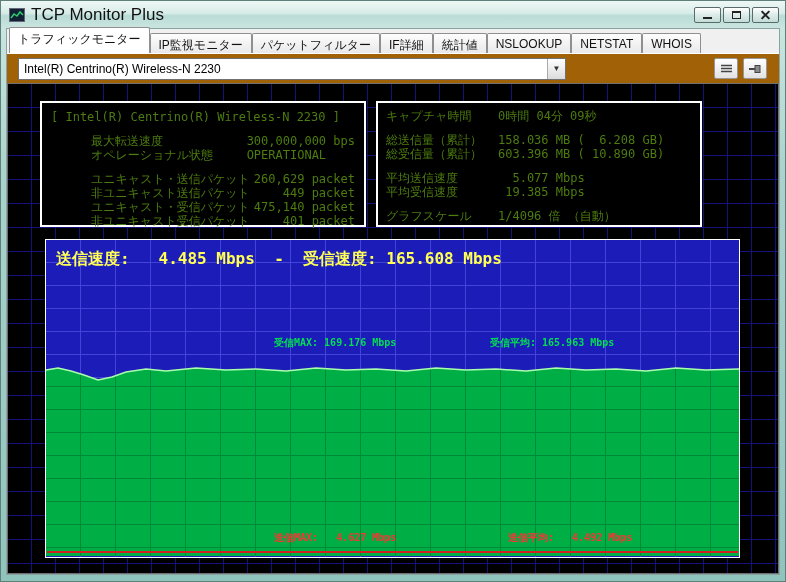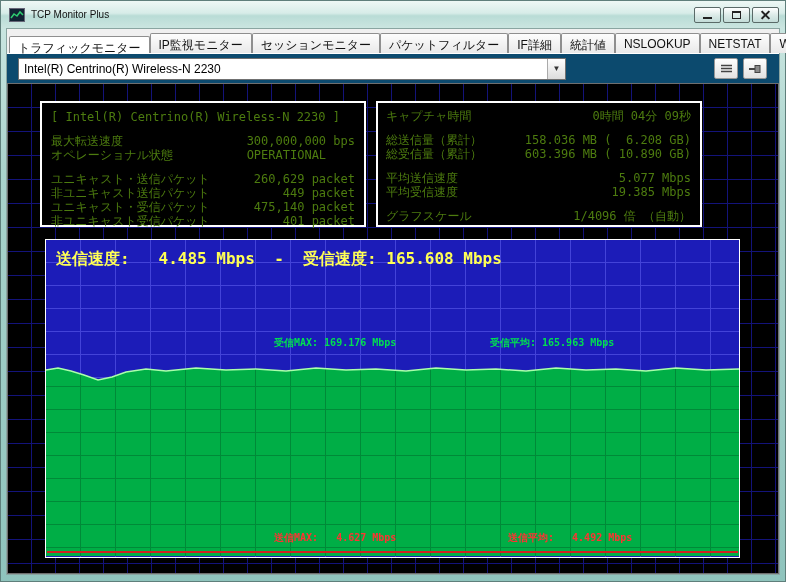--- a/index.html
+++ b/index.html
@@ -11,21 +11,21 @@
     border:1px solid #5f7f7b;
     display:flex; flex-direction:column;
   }
 
   
   .titlebar {
     height:27px; display:flex; align-items:center; padding:0 6px 0 8px;
     background: linear-gradient(180deg,#eef8f5 0%,#d7ece8 45%,#b9dcd6 55%,#cbe5e0 100%);
   }
   .app-icon { width:16px; height:14px; margin-right:6px; display:inline-block; }
-  .title-text { font-size:10px; color:#111; flex:1; }
+  .title-text { font-size:17px; color:#111; flex:1; }
   .win-btn {
     width:27px; height:16px; margin-left:2px; border:1px solid #5a6a68; border-radius:2px;
     background: linear-gradient(#ffffff,#dcebe8 50%,#c3dcd8);
     display:flex; align-items:center; justify-content:center; cursor:default;
   }
   .glyph-min { width:9px; height:2px; background:#222; margin-top:7px; }
   .glyph-max { width:9px; height:8px; border:1px solid #222; border-top-width:2px; }
   .glyph-close { position:relative; width:11px; height:11px; }
   .glyph-close::before,.glyph-close::after {
     content:""; position:absolute; left:0; top:5px; width:11px; height:2px; background:#222;
@@ -36,24 +36,24 @@
   
   .client { flex:1; margin:0 5px 6px 5px; background:#f0f0f0; border:1px solid #8aa5a1; display:flex; flex-direction:column; }
 
   
   .tabbar { display:flex; align-items:flex-end; height:25px; padding:2px 2px 0 2px; background:#f0f0f0; border-bottom:1px solid #ffffff; }
   .tab {
     font-size:12px; color:#111; padding:3px 8px 3px 8px; margin-right:0px;
     border:1px solid #8f8f8f; border-bottom:none; border-radius:2px 2px 0 0;
     background: linear-gradient(#fdfdfd,#e9e9e9); height:20px; white-space:nowrap; cursor:default;
   }
-  .tab.active { background:#ffffff; height:17px; position:relative; z-index:2; font-weight:normal; }
-
-  
-  .toolbar { height:29px; display:flex; align-items:center; padding:0 12px 0 11px; background:#0c4a6e; }
+  .tab.active { background:#ffffff; height:26px; position:relative; z-index:2; font-weight:normal; }
+
+  
+  .toolbar { height:29px; display:flex; align-items:center; padding:0 12px 0 11px; background:#a16207; }
   .combo {
     width:548px; height:22px; background:#fff; border:1px solid #707070;
     display:flex; align-items:center; cursor:default;
   }
   .combo-text { flex:1; font-size:12px; color:#000; padding:0 5px; white-space:nowrap; overflow:hidden; }
   .combo-arrow {
     width:18px; height:20px; border-left:1px solid #aaa; background:linear-gradient(#fefefe,#dcdcdc);
     display:flex; align-items:center; justify-content:center; font-size:8px; color:#333;
   }
   .tool-btns { margin-left:auto; display:flex; gap:5px; }
@@ -74,24 +74,24 @@
   .info-panel {
     position:absolute; top:17px; width:326px; height:126px;
     background:#000; border:2px solid #ffffff; padding:7px 9px;
     font-family:"DejaVu Sans Mono", monospace; font-size:12px; color:#4d7c0f;
   }
   .panel-if { left:32px; }
   .panel-cap { left:368px;padding-left:8px; }
   .panel-title { margin-bottom:11px; white-space:nowrap; }
   .irow { display:flex; line-height:13px; margin-bottom:1px; }
   .irow.mt { margin-top:11px; }
-  .ilabel { width:176px; white-space:nowrap; overflow:hidden; }
+  .ilabel { width:176px; white-space:nowrap; overflow:hidden;margin-left:40px; }
   .ival  { flex:1; text-align:right; white-space:pre; }
   .clabel { width:112px; white-space:nowrap; overflow:hidden; }
-  .cval  { flex:1; text-align:right; white-space:pre; }
+  .cval  { flex:1; text-align:left; white-space:pre; }
 
   
   .graph {
     position:absolute; left:37px; top:155px; width:695px; height:319px;
     border:1px solid #ffffff;
     background-color:#1c1cb8;
     background-image:
       repeating-linear-gradient(to right,  transparent 0 34px, #4343d8 34px 35px),
       repeating-linear-gradient(to bottom, transparent 0 22px, #4343d8 22px 23px);
     overflow:hidden;
@@ -132,21 +132,20 @@
     <div class="win-btn">
         <span class="glyph-close"></span>
       </div>
   </div>
 
   <div class="client">
 
     <div class="tabbar">
       <div class="tab active"><span>トラフィックモニター</span></div>
       <div class="tab"><span>IP監視モニター</span></div>
-      <div class="tab"><span>セッションモニター</span></div>
       <div class="tab"><span>パケットフィルター</span></div>
       <div class="tab"><span>IF詳細</span></div>
       <div class="tab"><span>統計値</span></div>
       <div class="tab"><span>NSLOOKUP</span></div>
       <div class="tab"><span>NETSTAT</span></div>
       <div class="tab"><span>WHOIS</span></div>
 
     </div>
 
     <div class="toolbar">

